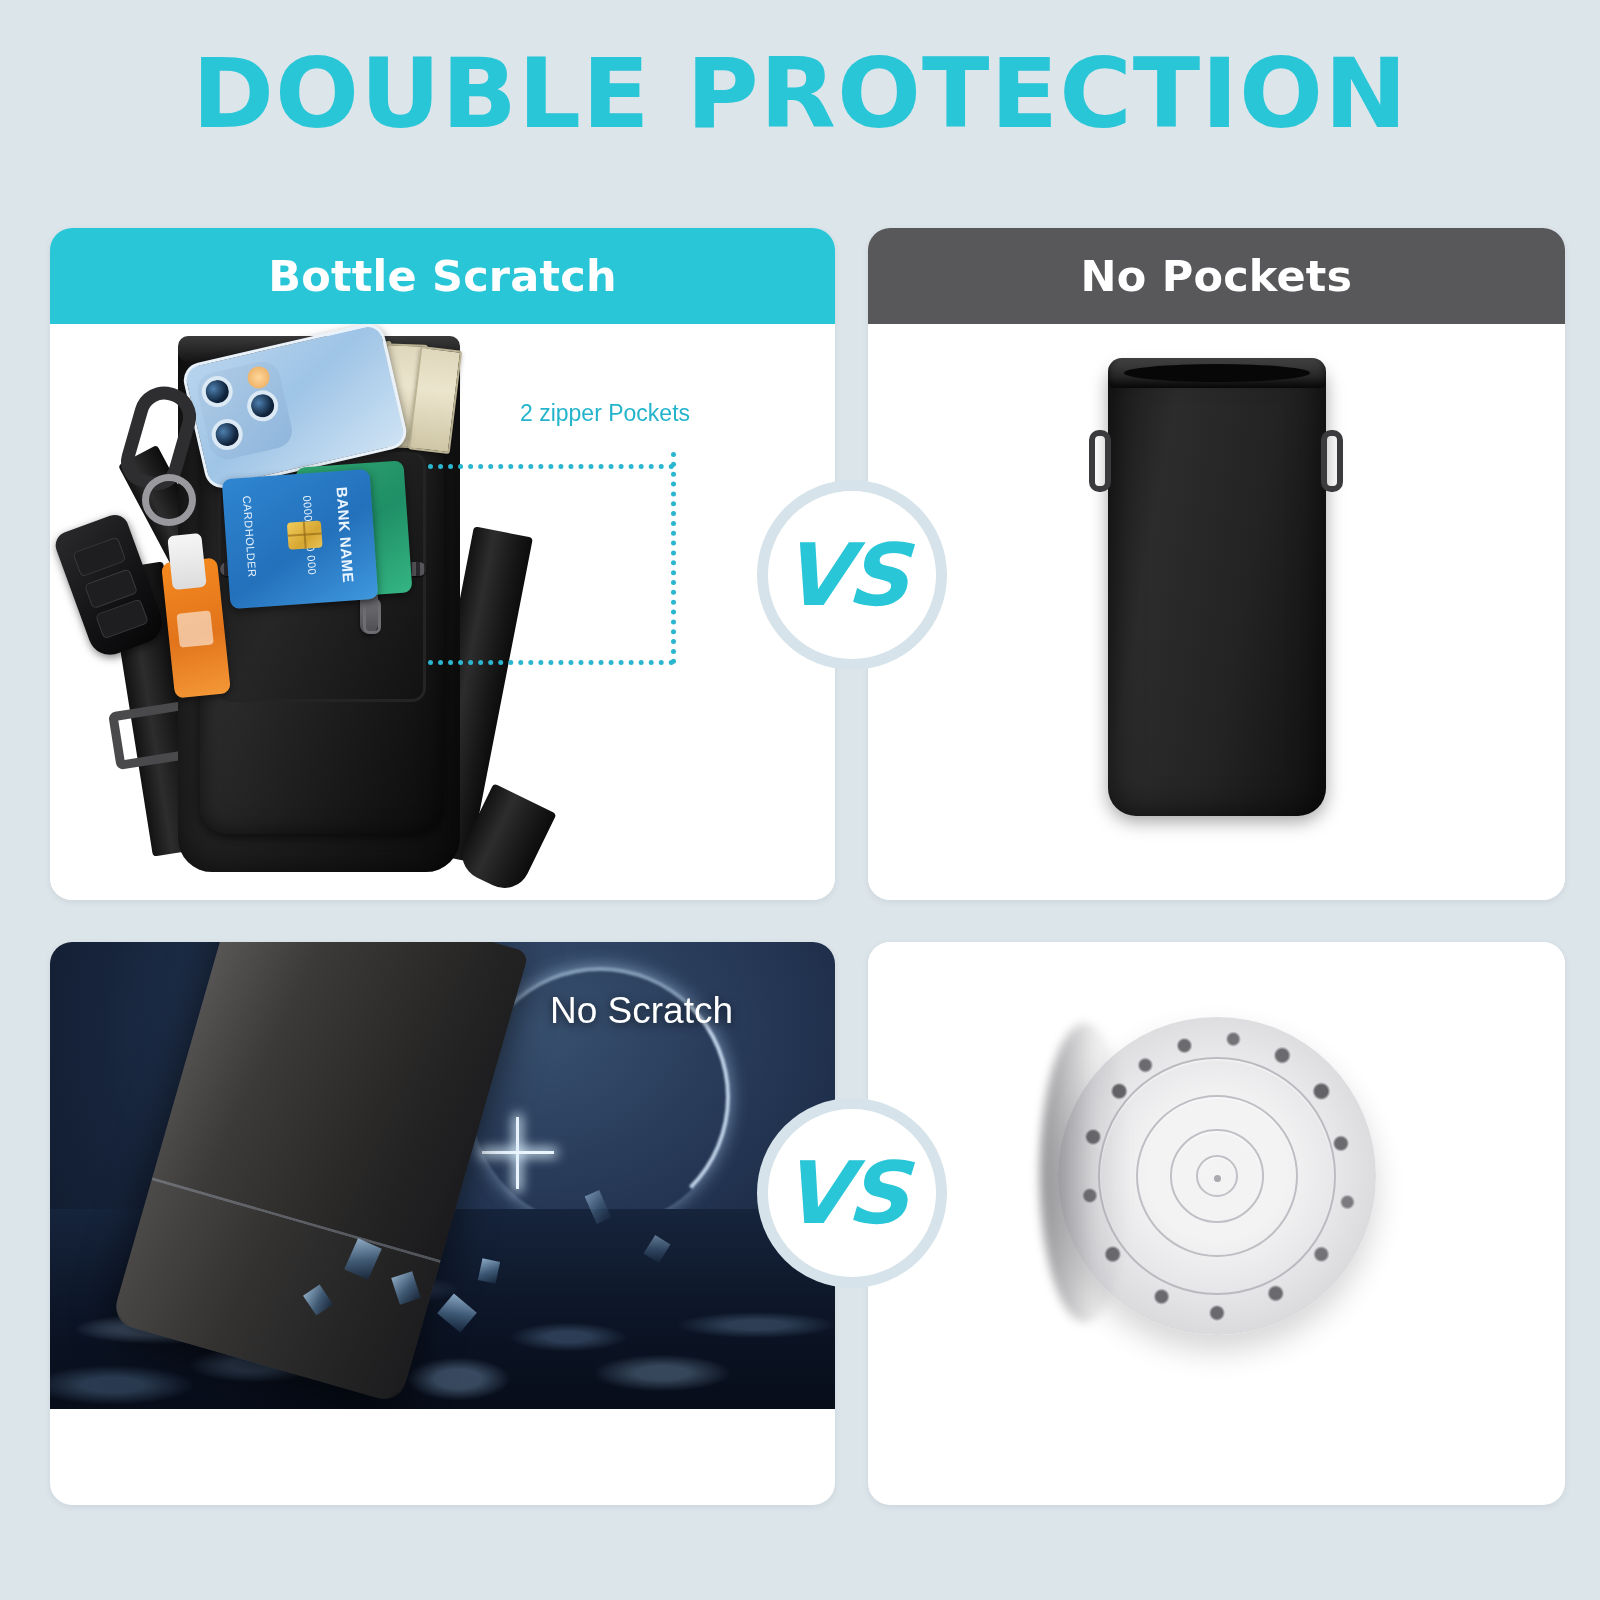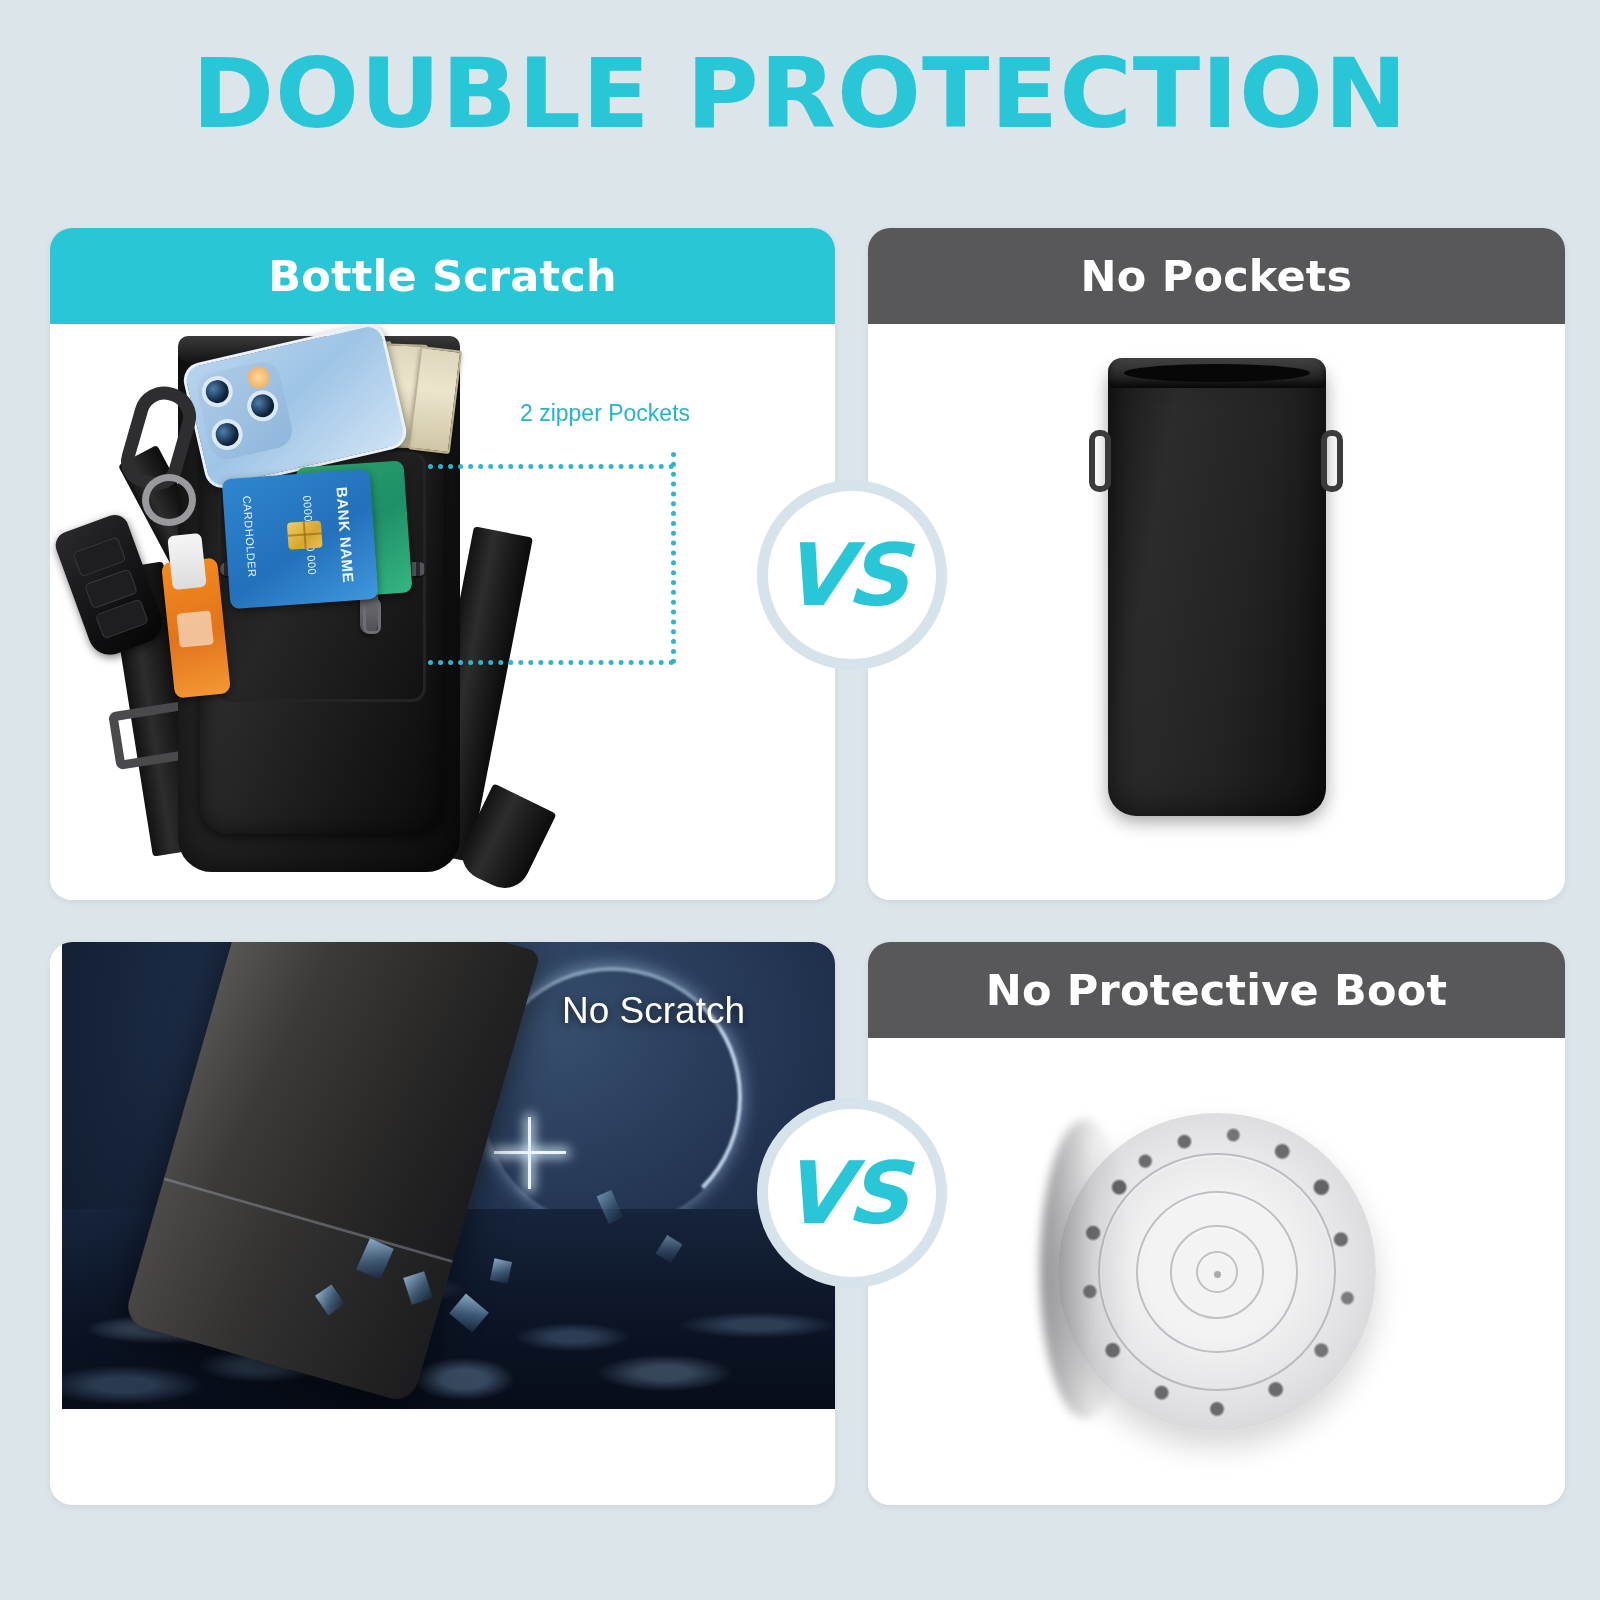--- a/index.html
+++ b/index.html
@@ -288,21 +288,20 @@
   }
   #dring-l { left:calc(50% - 128px); }
   #dring-r { left:calc(50% + 104px); }
 
   
   .space-scene {
     position:absolute; inset:0;
     background:
       radial-gradient(ellipse at 62% 18%, #38506f 0%, #243654 35%, #16233a 65%, #0c1424 100%);
     overflow:hidden;
-    margin-left:12px;
   }
   .rock-ground {
     position:absolute; left:0; bottom:0; width:100%; height:200px;
     background:
       radial-gradient(ellipse at 14% 60%, rgba(150,180,215,.40) 0 4%, transparent 9%),
       radial-gradient(ellipse at 26% 78%, rgba(130,165,205,.34) 0 3%, transparent 8%),
       radial-gradient(ellipse at 38% 55%, rgba(160,190,220,.30) 0 3%, transparent 8%),
       radial-gradient(ellipse at 52% 85%, rgba(140,175,212,.36) 0 4%, transparent 9%),
       radial-gradient(ellipse at 66% 64%, rgba(120,155,198,.30) 0 3%, transparent 8%),
       radial-gradient(ellipse at 78% 82%, rgba(150,185,218,.32) 0 3%, transparent 8%),
@@ -498,21 +497,20 @@
       <div class="shard" style="left:258px;top:346px;width:20px;height:24px;transform:rotate(-34deg);"></div>
       <div class="shard" style="left:430px;top:318px;width:18px;height:22px;transform:rotate(12deg);"></div>
       <div class="shard" style="left:540px;top:250px;width:16px;height:30px;transform:rotate(-24deg);opacity:.6;"></div>
       <div class="shard" style="left:598px;top:296px;width:18px;height:22px;transform:rotate(32deg);opacity:.55;"></div>
       <div class="noscratch-label">No Scratch</div>
     </div>
   </div>
 </div>
 
 <div class="card" id="card-br">
-  <div class="card-header hdr-bad">No Protective Boot</div>
   <div class="card-body">
     <div class="scratched-wrap">
       <div class="scratched">
         <div class="side-shadow"></div>
         <div class="ring" id="ring1"></div>
         <div class="ring" id="ring2"></div>
         <div class="ring" id="ring3"></div>
         <div class="ring" id="ring4"></div>
         <div class="center-dot"></div>
         <div class="scuff-ring"></div>

